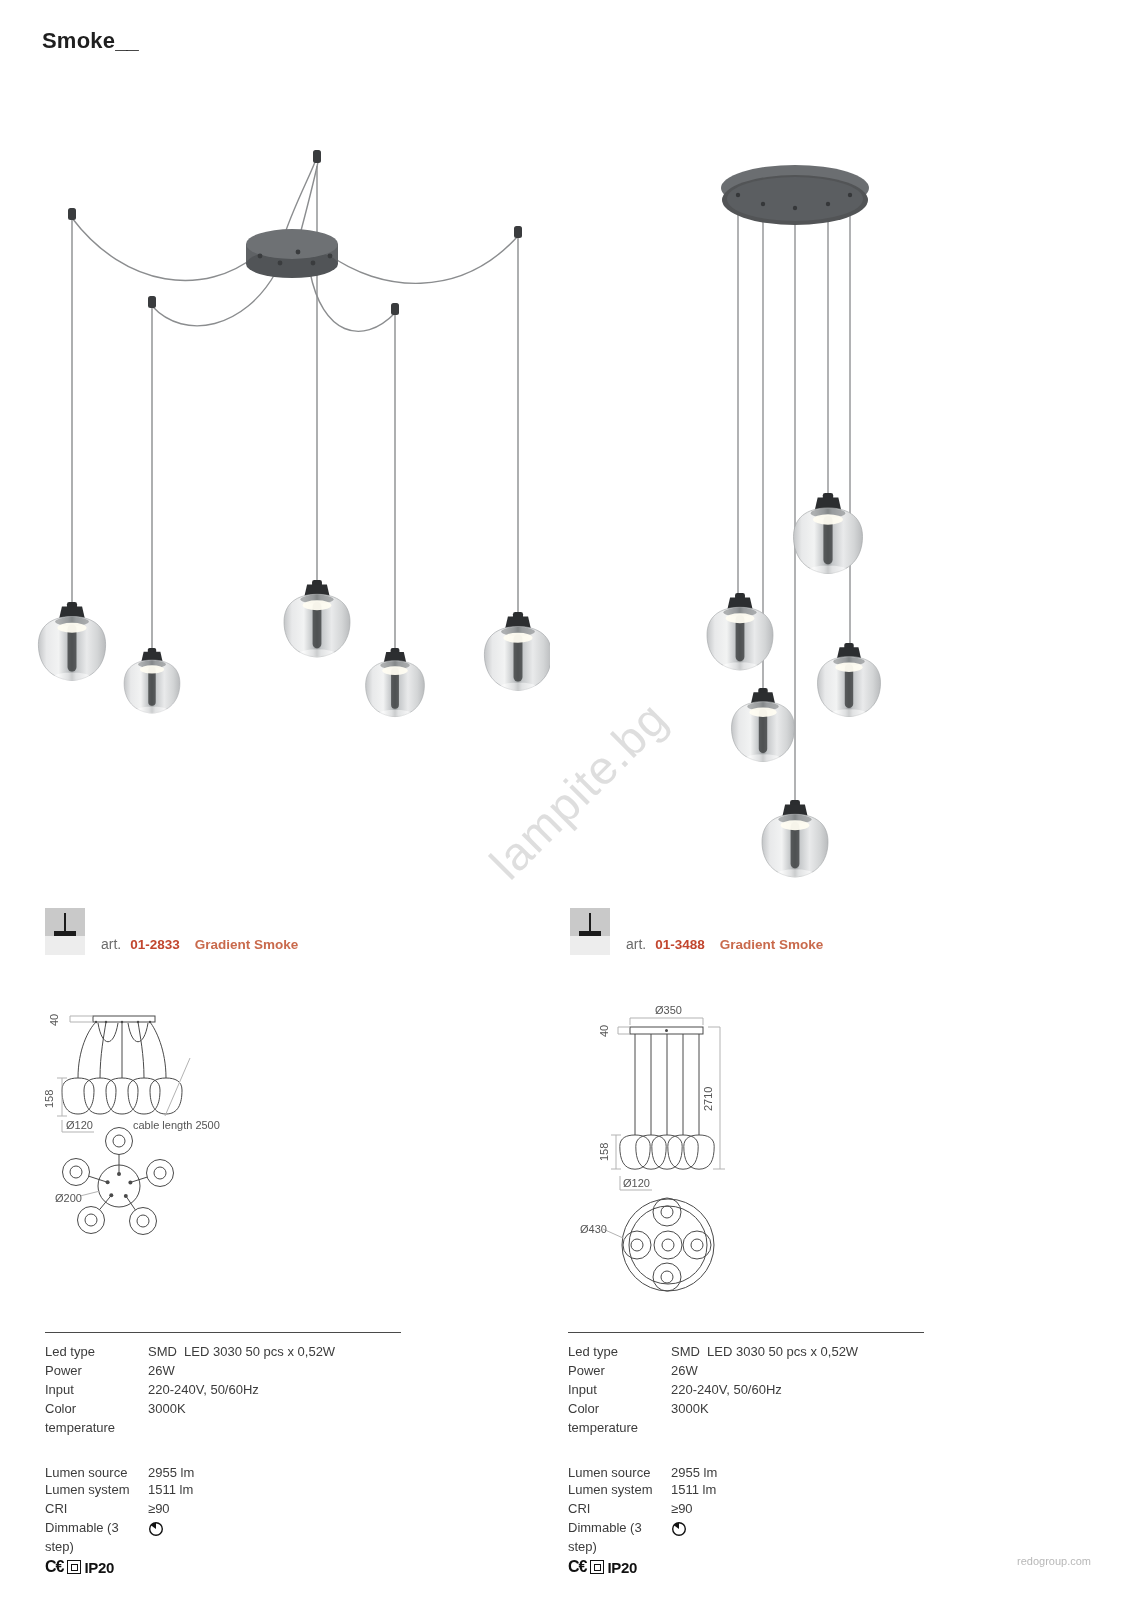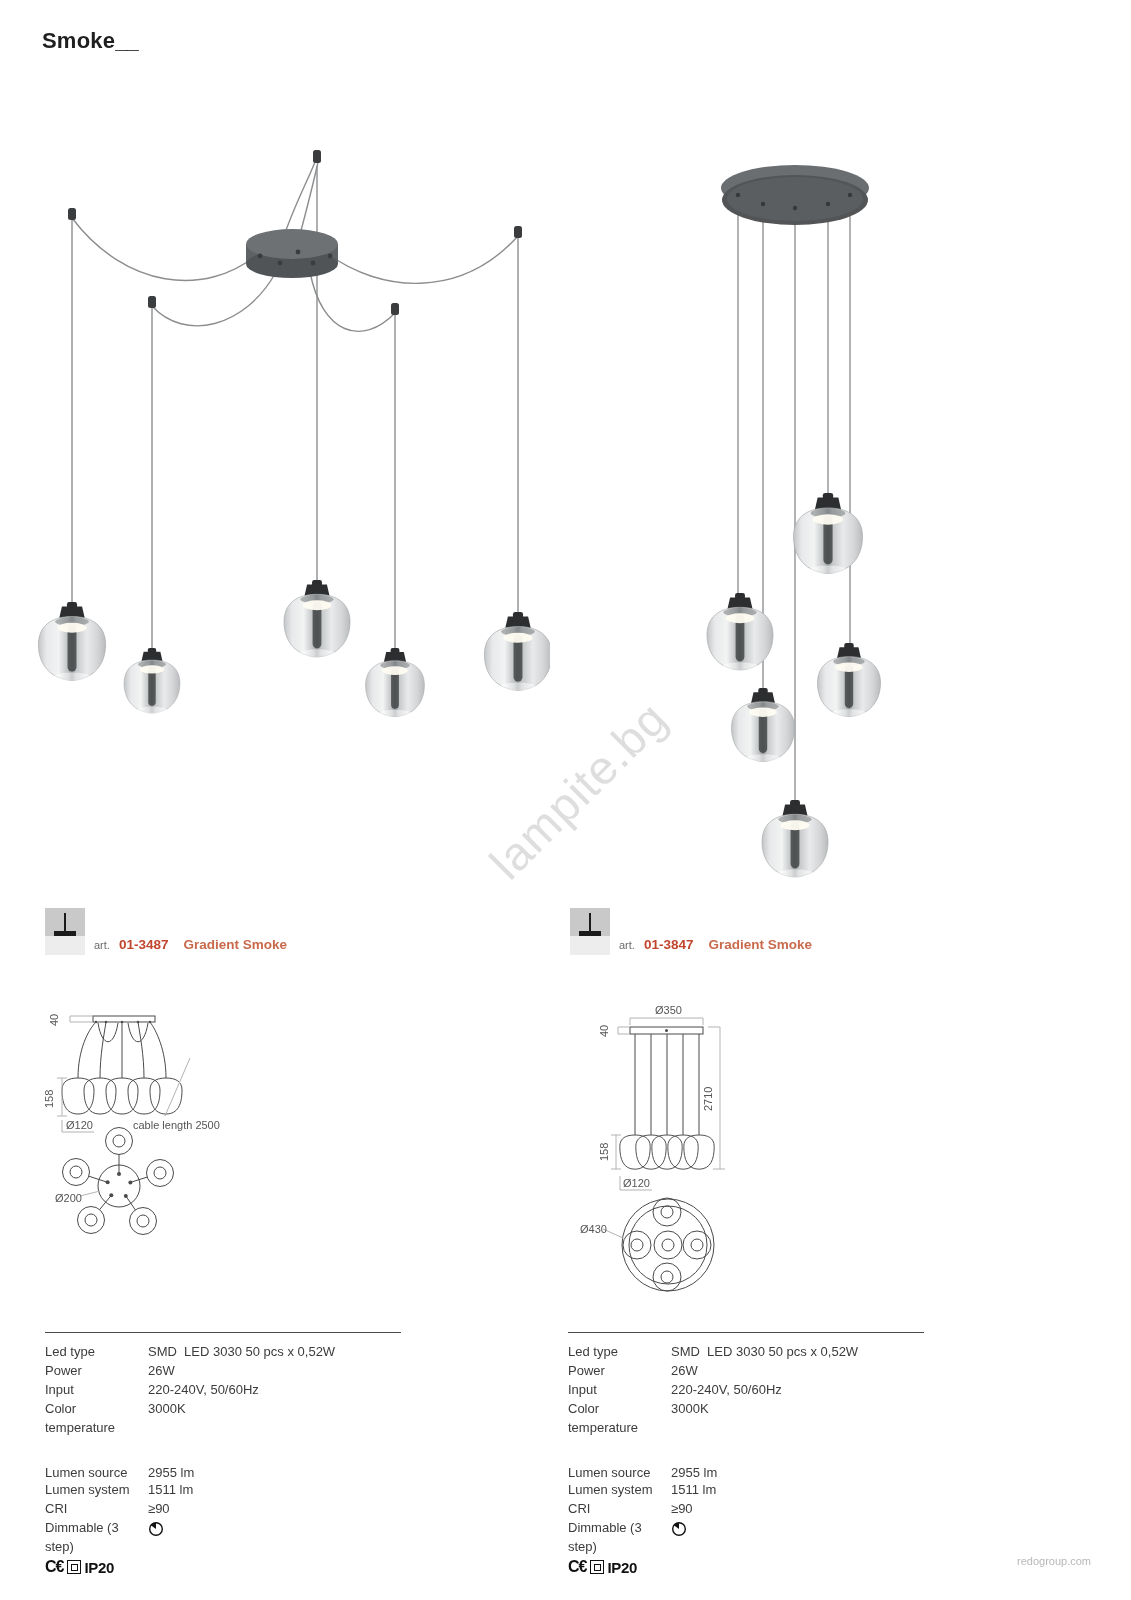--- a/index.html
+++ b/index.html
@@ -15,21 +15,21 @@
              font-family:"Liberation Sans",sans-serif;letter-spacing:1px;}
   svg.photo,svg.tech{position:absolute;z-index:1;}
   
   .art-row{position:absolute;display:flex;align-items:flex-end;z-index:2;}
   .art-icon{width:40px;height:47px;position:relative;flex:0 0 auto;}
   .art-icon .ai-top{position:absolute;left:0;top:0;width:100%;height:28px;background:#c9c9c9;}
   .art-icon .ai-bot{position:absolute;left:0;top:28px;width:100%;height:19px;background:#ededed;}
   .art-icon .ai-stem{position:absolute;left:19px;top:5px;width:2px;height:19px;background:#1b1b1b;}
   .art-icon .ai-bar{position:absolute;left:9px;top:23px;width:22px;height:5px;background:#1b1b1b;}
   .art-text{display:flex;align-items:baseline;padding-bottom:3px;}
-  .art-prefix{font-size:11px;color:#6b6b6b;margin-left:9px;}
+  .art-prefix{font-size:14px;color:#6b6b6b;margin-left:16px;}
   .art-number{font-size:13.5px;font-weight:700;color:#c2462e;margin-left:9px;}
   .art-finish{font-size:13.5px;color:#c96a4c;margin-left:15px;font-weight:bold;}
   
   .spec-table{position:absolute;width:356px;z-index:2;}
   .spec-rule{border-top:1px solid #4a4a4a;height:0;margin-bottom:9px;}
   .spec-row{display:flex;font-size:13px;color:#3c3c3c;line-height:19px;}
   .spec-row.tight{line-height:15px;margin-top:28px;}
   .spec-label{width:103px;flex:0 0 auto;}
   .spec-value{flex:1;white-space:pre-wrap;}
   .dim-icon{display:inline-block;vertical-align:middle;margin-top:1px;}
@@ -174,35 +174,35 @@
 
   <div class="art-row" style="left:45px;top:908px">
     <div class="art-icon">
       <div class="ai-top"></div>
         <div class="ai-bot"></div>
         <div class="ai-stem"></div>
         <div class="ai-bar"></div>
     </div>
     <div class="art-text">
       <span class="art-prefix">art.</span>
-      <span class="art-number">01-3487</span>
+      <span class="art-number">01-2833</span>
       <span class="art-finish">Gradient Smoke</span>
     </div>
   </div>
 
   <div class="art-row" style="left:570px;top:908px">
     <div class="art-icon">
       <div class="ai-top"></div>
         <div class="ai-bot"></div>
         <div class="ai-stem"></div>
         <div class="ai-bar"></div>
     </div>
     <div class="art-text">
       <span class="art-prefix">art.</span>
-      <span class="art-number">01-3847</span>
+      <span class="art-number">01-3488</span>
       <span class="art-finish">Gradient Smoke</span>
     </div>
   </div>
 
   <svg class="tech" style="left:40px;top:980px" width="320" height="300" viewBox="0 0 320 300">
     <defs>
       <path id="shadeA" d="M 0 0 C -9 0 -16 3 -16 12 C -16 26 -12 36 0 36 C 12 36 16 26 16 12 C 16 3 9 0 0 0 Z"></path>
     </defs>
     <g stroke="#4a4a4a" stroke-width="1" fill="none">
       <rect x="53" y="36" width="62" height="6"></rect>

